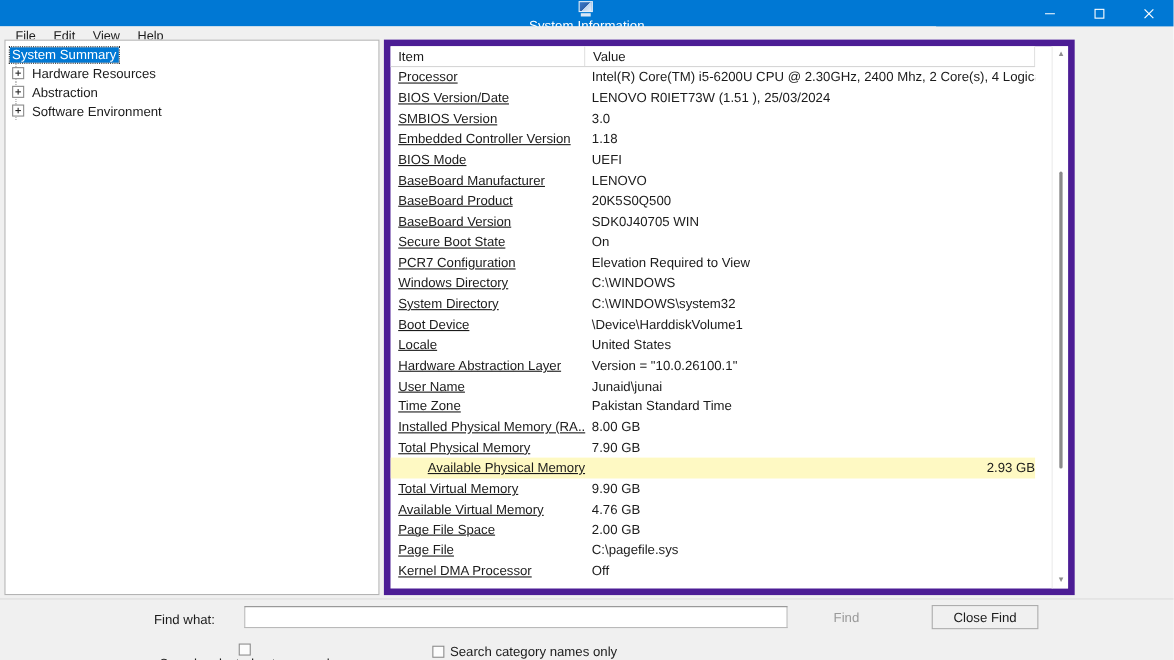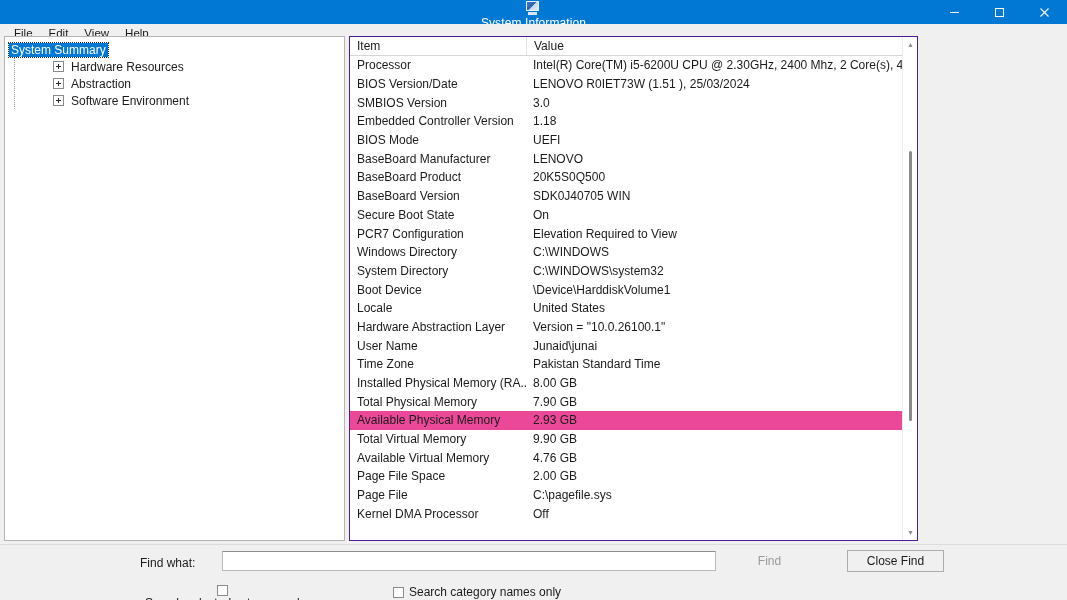--- a/index.html
+++ b/index.html
@@ -58,63 +58,63 @@
     position:absolute; left:4px; top:0px; width:341px; height:505px;
     background:#ffffff; border:1px solid #b4b4b4;
     overflow:hidden;
   }
   .tree { padding:4px 0 0 0; position:relative; }
   .tree-row {
     height:17px; display:flex; align-items:center; white-space:nowrap;
     font-size:12px; padding-left:4px; position:relative;
   }
   .tree-row.root { padding-left:4px; }
-  .tree-row.child { padding-left:6px;margin-left:42px; }
+  .tree-row.child { padding-left:6px; }
   .tw-label { padding:0 2px; line-height:14px; }
   .tree-row.selected .tw-label { background:#0078d4; color:#ffffff; outline:1px dotted #2b2b2b; }
   .expander {
     width:11px; height:11px; border:1px solid #8b8b8b; background:#ffffff;
     margin-right:5px; position:relative; flex:none;
   }
   .expander:before, .expander:after {
     content:""; position:absolute; background:#2b2b2b;
   }
   .expander:before { left:2px; top:4px; width:5px; height:1px; }
   .expander:after  { left:4px; top:2px; width:1px; height:5px; }
   .tree-dots {
     position:absolute; left:9px; top:21px; width:1px; height:52px;
     background:repeating-linear-gradient(to bottom,#9a9a9a 0 1px,transparent 1px 2px);
   }
 
   
   .list-pane {
-    position:absolute; left:349px; top:0px; width:569px; height:505px;
-    background:#ffffff; border:1px solid #4c1d95; overflow:hidden;
+    position:absolute; left:349px; top:0px; width:628px; height:505px;
+    background:#ffffff; border:6px solid #4c1d95; overflow:hidden;
   }
   .list-inner { position:absolute; left:0; top:0; right:0; bottom:0; }
   .list-header {
     position:absolute; left:0; top:0; height:19px; width:586px;
     border-bottom:1px solid #d6d6d6; background:#ffffff;
   }
   .hdr-cell {
     position:absolute; top:0; height:18px; display:flex; align-items:center;
     font-size:12px; color:#1b1b1b; padding-left:7px; white-space:nowrap;
   }
   .hdr-item { left:0; width:177px; border-right:1px solid #e2e2e2; }
   .hdr-value { left:177px; width:409px; border-right:1px solid #e2e2e2; }
 
   .rows { position:absolute; left:0; top:19px; width:586px; }
   .row {
     height:18.7px; position:relative; display:flex; align-items:center;
     font-size:12px; white-space:nowrap;
   }
-  .row.hover { background:#ec4899; }
+  .row.hover { background:#fef9c3;text-align:right; }
   .cell-item {
     position:absolute; left:0; width:177px; padding-left:7px;
-    overflow:hidden; text-overflow:clip;
+    overflow:hidden; text-overflow:clip;text-decoration:underline;
   }
   .cell-value { position:absolute; left:177px; width:409px; padding-left:6px; overflow:hidden; }
 
   
   .vscroll {
     position:absolute; right:0; top:0; width:15px; height:100%;
     background:#ffffff; border-left:1px solid #ececec;
   }
   .vscroll .track { position:absolute; left:0; top:0; width:15px; bottom:0; }
   .vscroll .thumb {

